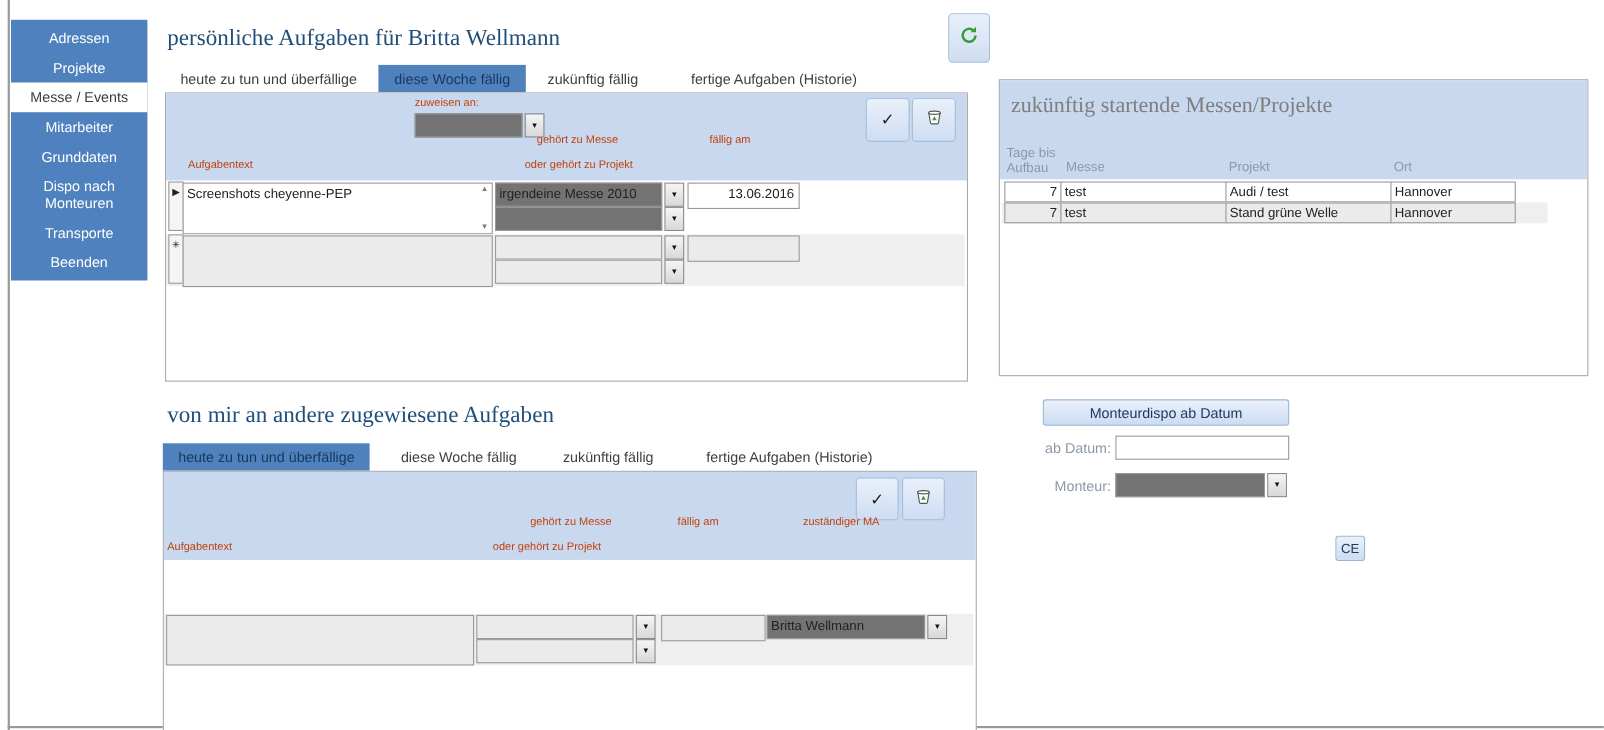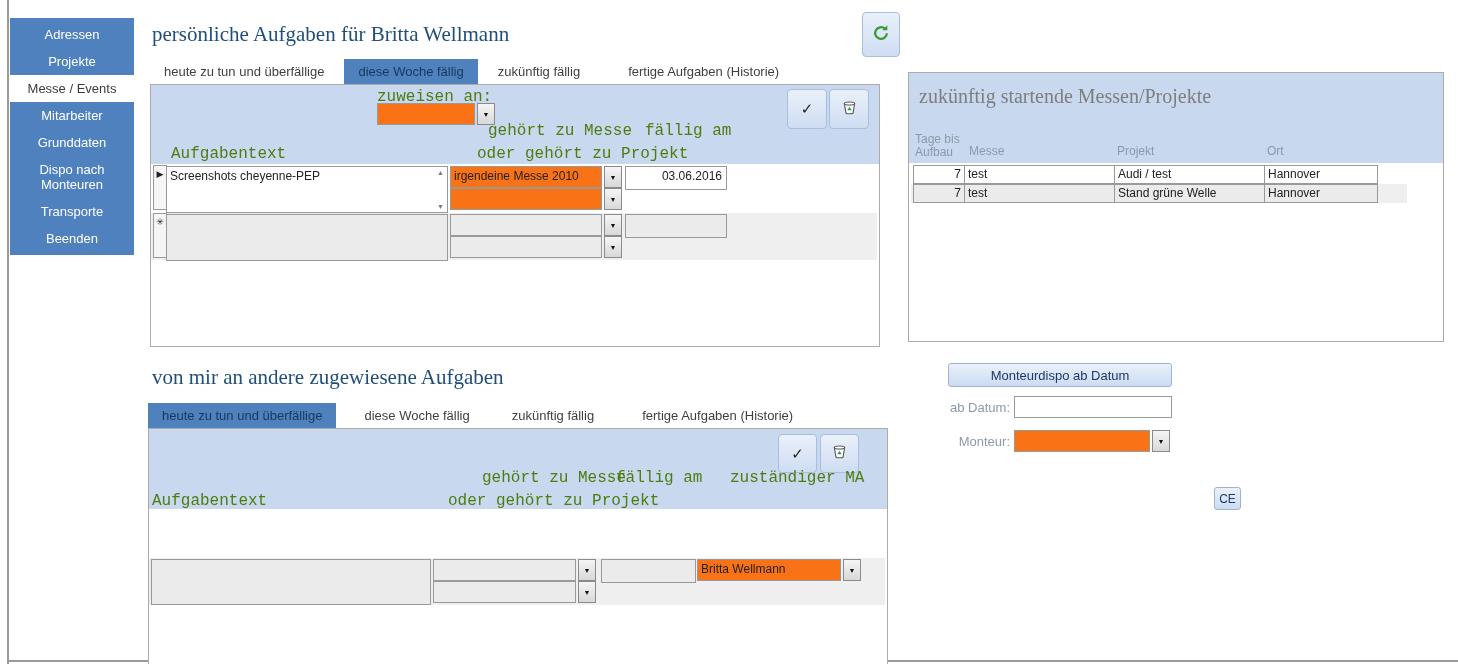--- a/index.html
+++ b/index.html
@@ -20,29 +20,29 @@
   .panel-title{font-family:"Liberation Serif",serif;font-size:20px;color:#7E7E7E;white-space:nowrap;}
 
   
   .tabbar{position:absolute;display:flex;align-items:flex-end;}
   .tab{font-size:13px;color:#3F3F3F;padding:5px 14px;white-space:nowrap;cursor:pointer;text-align:center;}
   .tab.selected{background:#4F81BD;color:#17375E;}
 
   
   .formbox{position:absolute;background:#fff;border:1px solid #ABABAB;}
   .form-header{position:absolute;left:0;top:0;width:100%;background:#C8D8EE;}
-  .flabel{position:absolute;font-size:16px;color:#4d7c0f;white-space:nowrap;font-family:Liberation Mono, monospace;}
+  .flabel{position:absolute;font-size:10px;color:#c2410c;white-space:nowrap;}
 
   
   .tfield{position:absolute;border:1px solid #999;background:#fff;font-size:12px;color:#222;display:flex;}
   .tfield .txt{flex:1;padding:2px 3px;overflow:hidden;}
   .scrollcol{width:13px;display:flex;flex-direction:column;justify-content:space-between;align-items:center;color:#7a7a7a;font-size:7px;padding:2px 0;}
   .dfield{position:absolute;border:1px solid #999;background:#fff;font-size:12px;color:#222;text-align:right;padding:2px 4px;white-space:nowrap;}
   .combo{position:absolute;display:flex;}
-  .combo .val{flex:1;border:1px solid #999;background:#f97316;font-size:12px;color:#222;padding:2px 3px;white-space:nowrap;overflow:hidden;}
+  .combo .val{flex:1;border:1px solid #999;background:#737373;font-size:12px;color:#222;padding:2px 3px;white-space:nowrap;overflow:hidden;}
   .combo .dd{width:16px;margin-left:2px;border:1px solid #8A8A8A;background:linear-gradient(#F5F5F5,#D8D8D8);display:flex;align-items:center;justify-content:center;font-size:7px;color:#111;cursor:pointer;}
   .grayfield{background:#EBEBEB !important;}
   .rowband{position:absolute;left:0;}
   .rowband.gray{background:#EFEFEF;}
   .rec-sel{position:absolute;width:12px;border:1px solid #9a9a9a;background:#F5F5F5;font-size:9px;color:#222;text-align:center;padding-top:3px;}
 
   
   .icon-btn{position:absolute;background:linear-gradient(#E9F0FA,#CFDDF2);border:1px solid #A7BFDC;border-radius:4px;display:flex;align-items:center;justify-content:center;cursor:pointer;}
   .check-glyph{font-size:15px;color:#222;}
   .cmd-btn{position:absolute;background:linear-gradient(#EAF1FA,#CBDCF2);border:1px solid #9DB5D3;border-radius:3px;color:#1F3864;font-size:13px;display:flex;align-items:center;justify-content:center;cursor:pointer;}
@@ -129,21 +129,21 @@
       </div>
     </div>
     <div class="combo" style="left:299px;top:1px;width:172px;height:22px;">
       <div class="val">irgendeine Messe 2010</div>
       <div class="dd">▼</div>
     </div>
     <div class="combo" style="left:299px;top:23px;width:172px;height:22px;">
       <div class="val"></div>
       <div class="dd">▼</div>
     </div>
-    <div class="dfield" style="left:474px;top:1px;width:92px;height:18px;">03.06.2016</div>
+    <div class="dfield" style="left:474px;top:1px;width:92px;height:18px;">13.06.2016</div>
   </div>
 
   <div class="rowband gray" style="top:128px;width:726px;height:47px;">
     <div class="rec-sel" style="left:2px;top:0;height:40px;">✳</div>
     <div class="tfield grayfield" style="left:15px;top:1px;width:280px;height:45px;">
       <div class="txt"></div>
     </div>
     <div class="combo" style="left:299px;top:1px;width:172px;height:22px;">
       <div class="val grayfield"></div>
       <div class="dd">▼</div>

